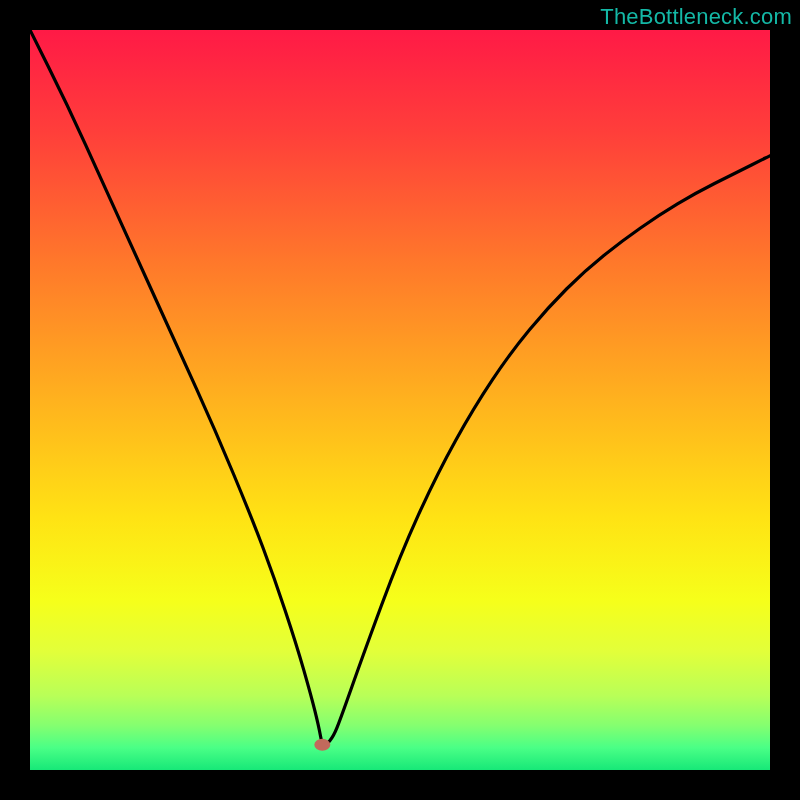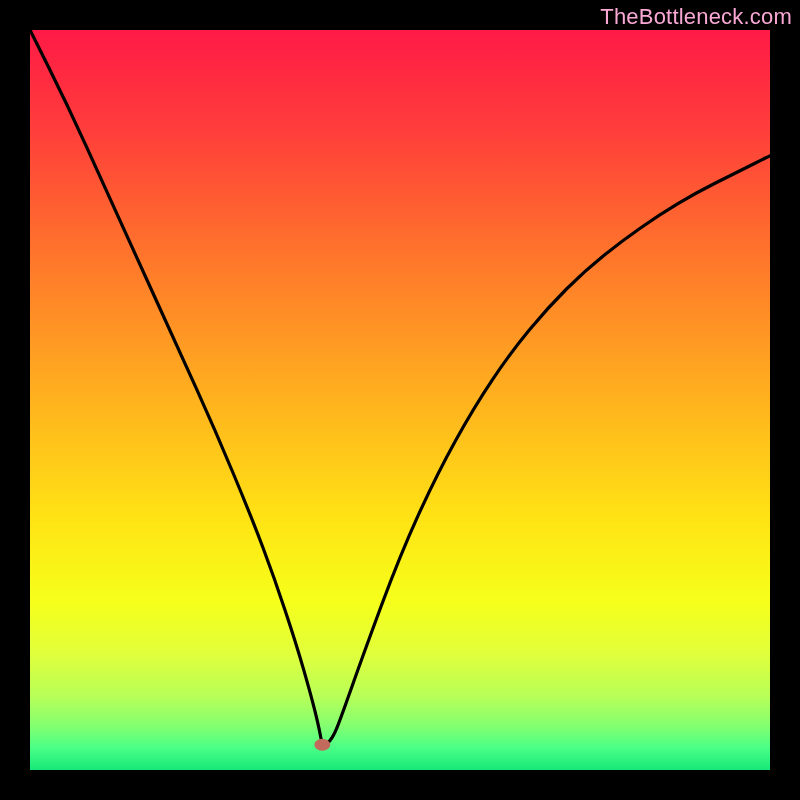--- a/index.html
+++ b/index.html
@@ -24,21 +24,21 @@
     top: 30px;
     left: 30px;
     width: 740px;
     height: 740px;
     overflow: hidden;
   }
   .watermark {
     position: absolute;
     top: 4px;
     right: 8px;
-    color: #f9a8d4;
+    color: #14b8a6;
     font-size: 22px;
     font-weight: 500;
     letter-spacing: 0.2px;
   }
   svg { display: block; }
 </style>
 </head>
 <body>
 
 <div class="frame">

